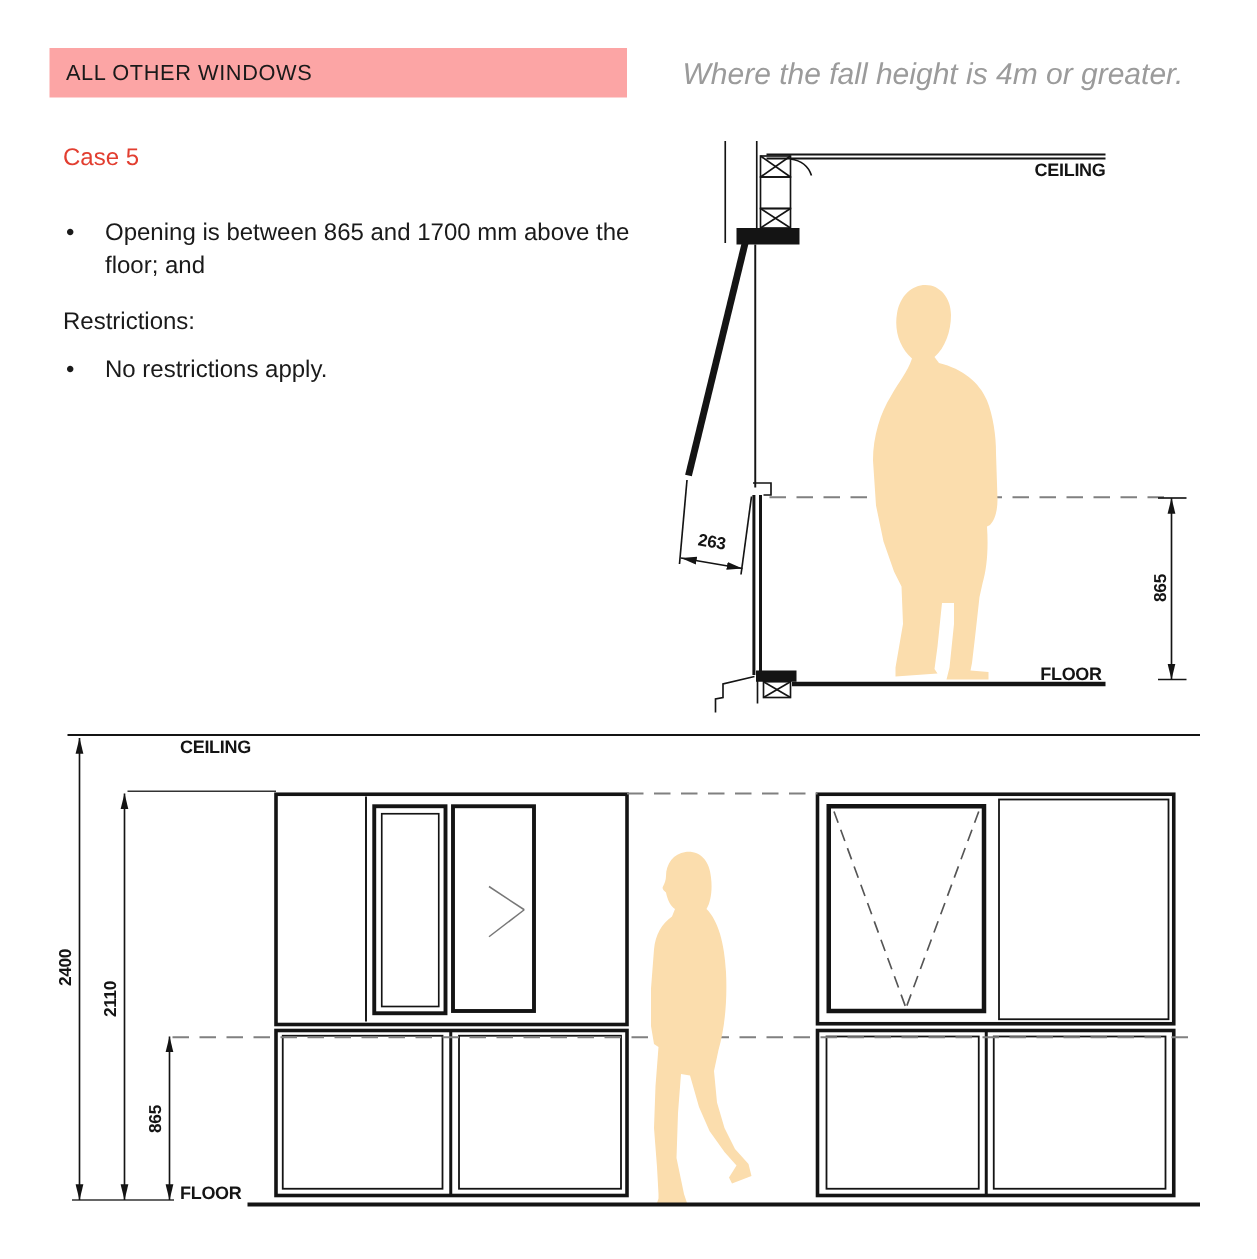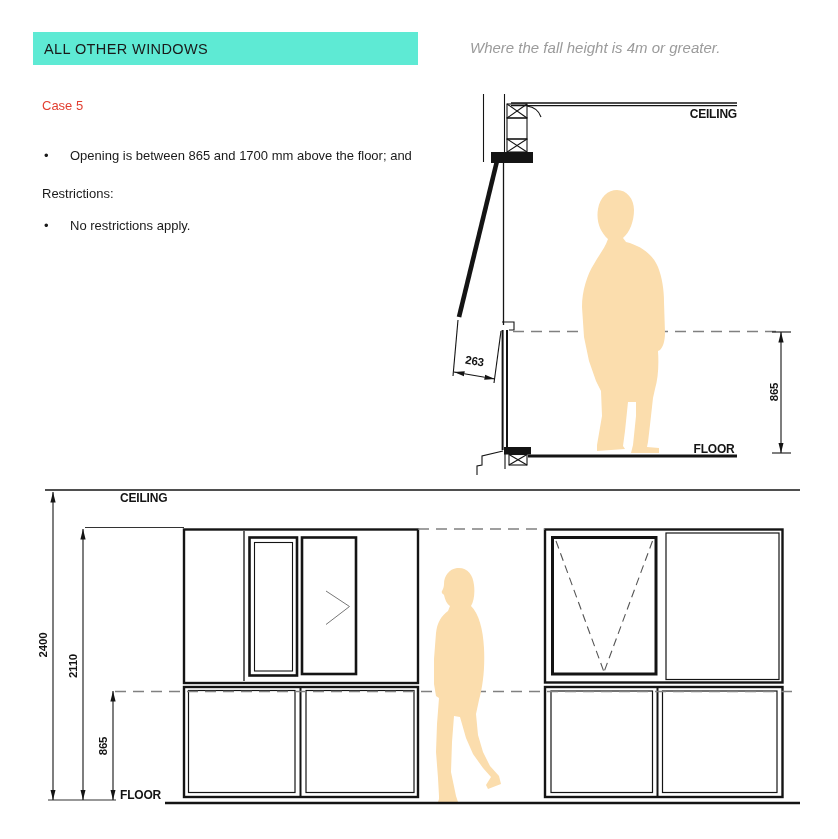--- a/index.html
+++ b/index.html
@@ -1,22 +1,22 @@
 <!DOCTYPE html>
 <html><head>
 <meta charset="utf-8">
 <style>
   html,body{margin:0;padding:0;background:#fff;}
   body{width:838px;height:839px;position:relative;font-family:"Liberation Sans",sans-serif;}
   .page{position:absolute;inset:0;background:#ffffff;overflow:hidden;}
-  .header-bar{position:absolute;left:33px;top:32px;width:385px;height:33px;background:#5eead4;
+  .header-bar{position:absolute;left:33px;top:32px;width:385px;height:33px;background:#fca5a5;
     display:flex;align-items:center;padding-left:11px;box-sizing:border-box;
     font-size:14.5px;letter-spacing:.4px;color:#1a1a1a;}
-  .note{position:absolute;left:470px;top:39px;width:340px;font-size:15px;font-style:italic;color:#9B9B9B;}
-  .text-col{position:absolute;left:42px;top:96px;width:400px;color:#1a1a1a;font-size:13px;line-height:20px;}
+  .note{position:absolute;left:455px;top:39px;width:340px;font-size:20px;font-style:italic;color:#9B9B9B;}
+  .text-col{position:absolute;left:42px;top:96px;width:400px;color:#1a1a1a;font-size:16px;line-height:20px;}
   .case-title{color:#E23E30;margin:0 0 29px 0;}
   .h{margin:0 0 13px 0;}
   .h.r{margin-top:17px;margin-bottom:11px;}
   .bullet{display:flex;margin:0 0 7px 0;line-height:21.5px;}
   .bullet .dot{width:26px;flex:none;padding-left:2px;}
   .bullet .dot::before{content:"\2022";}
   .bullet .bt{width:352px;}
   svg{position:absolute;}
   svg.sec{left:450px;top:85px;}
   svg.ele{left:30px;top:484px;}

